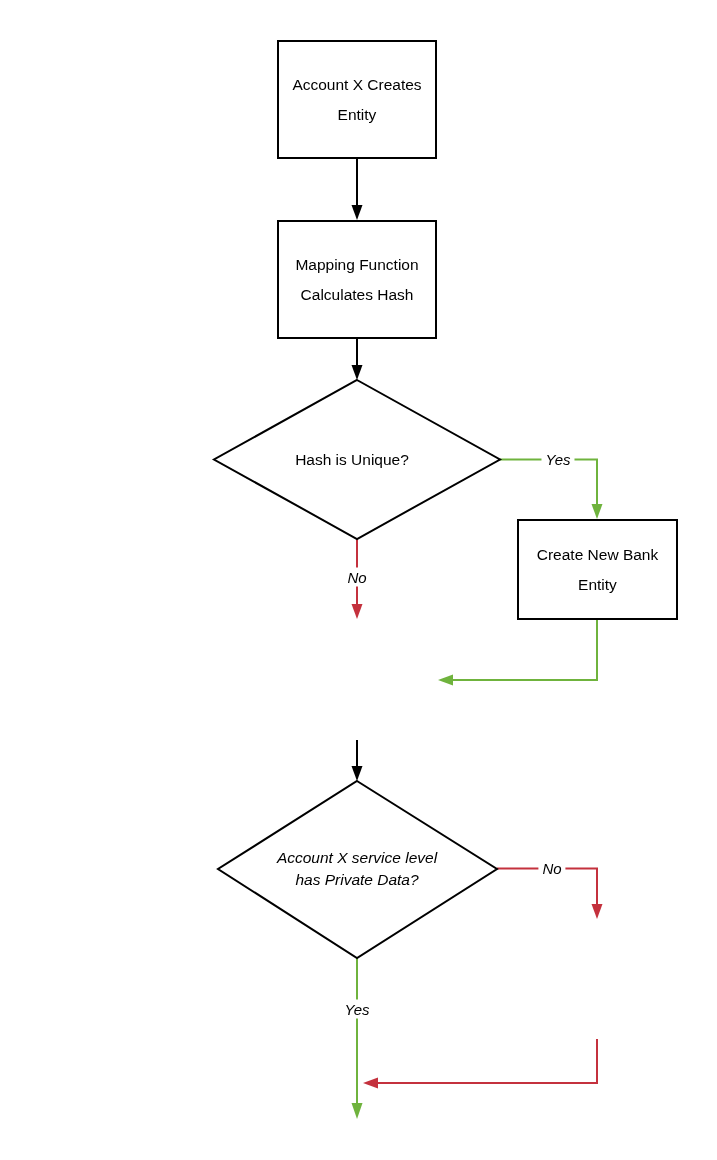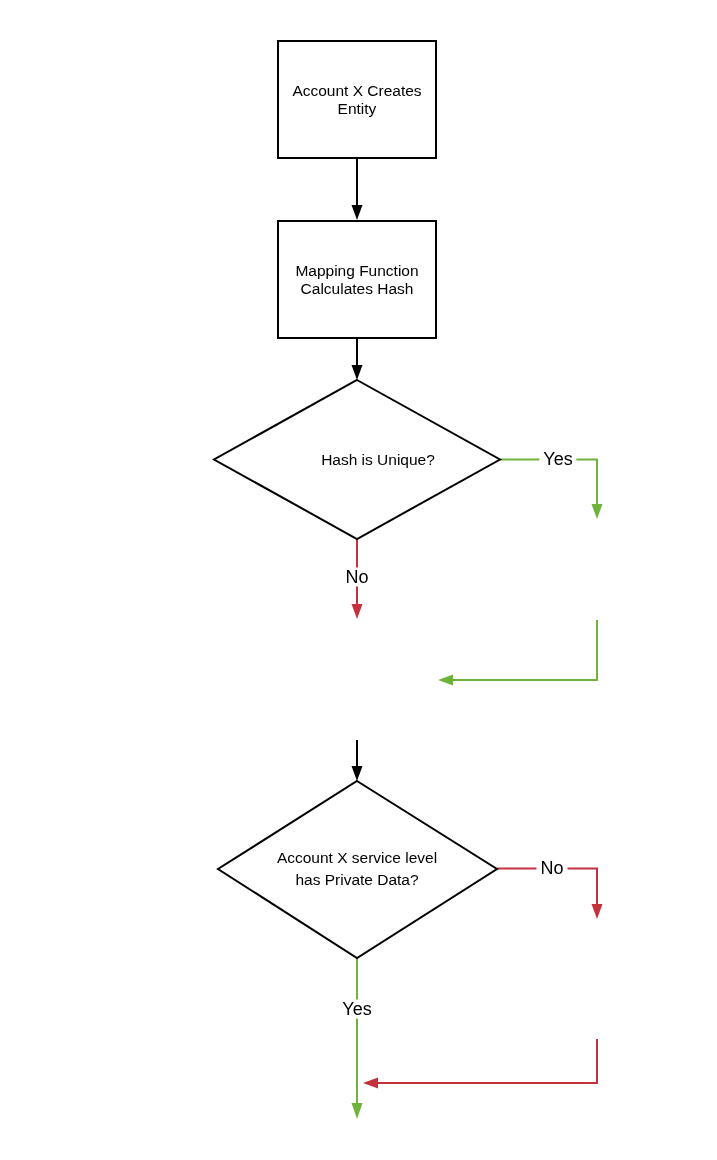--- a/index.html
+++ b/index.html
@@ -26,39 +26,40 @@
   .node-rect {
     position: absolute;
     box-sizing: border-box;
     border: 2px solid #000000;
     background: #ffffff;
     display: flex;
     align-items: center;
     justify-content: center;
     text-align: center;
     font-size: 15.5px;
-    line-height: 18px;
+    line-height: 30px;
     padding: 3px 8px;
   }
   .diamond-label {
     position: absolute;
     transform: translate(-50%, -50%);
     text-align: center;
     font-size: 15.5px;
     line-height: 22px;
     pointer-events: none;
   }
   .edge-label {
     position: absolute;
     transform: translate(-50%, -50%);
     background: #ffffff;
     padding: 0 4px;
-    font-size: 18px;
+    font-size: 15px;
     line-height: 19px;
     white-space: nowrap;
+    font-style: italic;
   }
 </style>
 </head>
 <body>
 
 <div class="canvas">
 
   <svg class="edges-svg" viewBox="0 0 717 1160">
 
     <g>
@@ -107,26 +108,27 @@
     </g>
 
     <polygon points="357,380 500,459.5 357,539 214,459.5" stroke-width="2" stroke="#000000" fill="#ffffff"></polygon>
     <polygon points="357,781 497,869 357,958 218,869" stroke-width="2" stroke="#000000" fill="#ffffff"></polygon>
   </svg>
 
   <div class="node-rect" style="left:277px; top:40px; width:160px; height:119px;">Account X Creates Entity</div>
 
   <div class="node-rect" style="left:277px; top:220px; width:160px; height:119px;text-align:center;">Mapping Function Calculates Hash</div>
 
+  <div class="node-rect" style="left:517px; top:519px; width:161px; height:101px;">Create New Bank Entity</div>
 
 
 
-  <div class="diamond-label" style="left:378px; top:460px; width:200px;">Hash is Unique?</div>
+  <div class="diamond-label" style="left:352px; top:460px; width:200px;">Hash is Unique?</div>
 
-  <div class="diamond-label" style="left:357px; top:869px; width:175px;">Account X service level has Private Data?</div>
+  <div class="diamond-label" style="left:357px; top:869px; width:175px;font-style:italic;">Account X service level has Private Data?</div>
 
   <div class="edge-label" style="left:558px; top:459px;">Yes</div>
 
   <div class="edge-label" style="left:357px; top:577px;">No</div>
 
   <div class="edge-label" style="left:552px; top:868px;">No</div>
 
   <div class="edge-label" style="left:357px; top:1009px;">Yes</div>
 
 </div>

